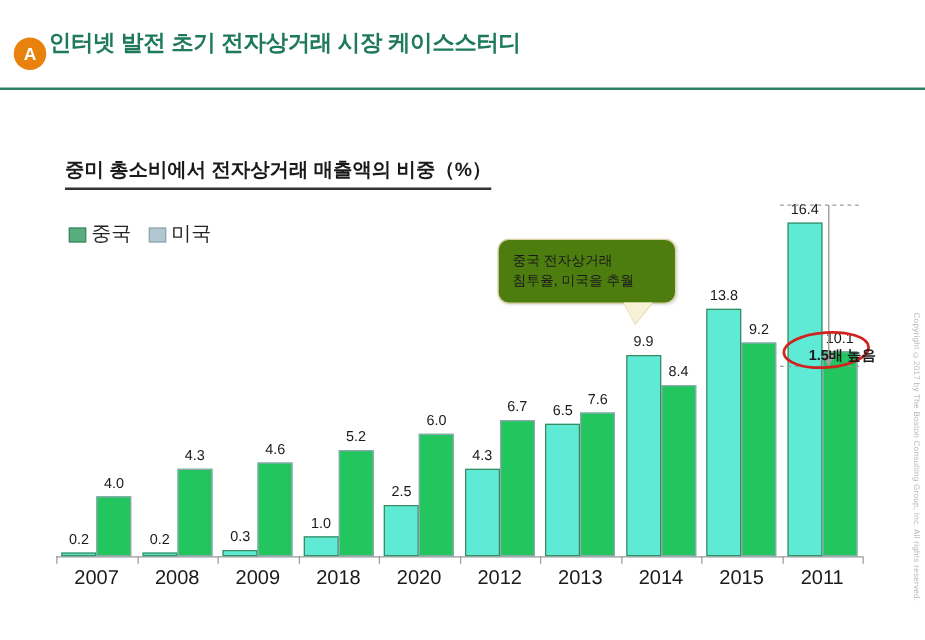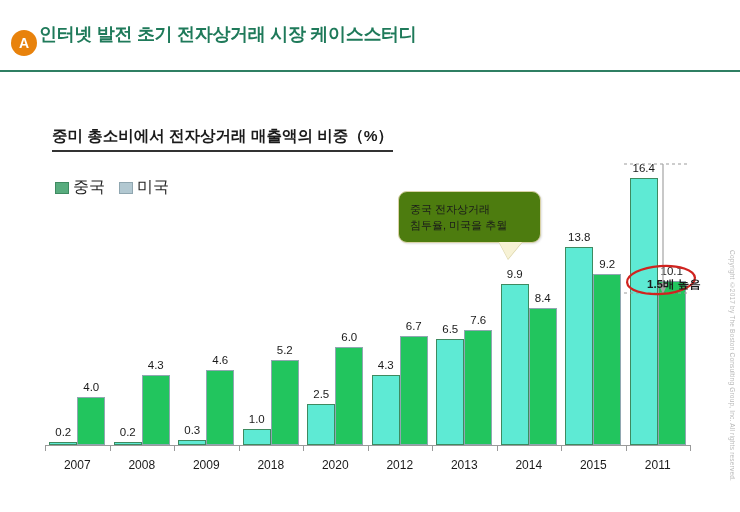--- a/index.html
+++ b/index.html
@@ -144,21 +144,21 @@
     font-size: 11.5px;
     color: #1a1a1a;
     white-space: nowrap;
   }
   .xlabel {
     position: absolute;
     left: 0;
     bottom: -26px;
     width: 64.5px;
     text-align: center;
-    font-size: 12px;
+    font-size: 16px;
     color: #1a1a1a;
   }
 
   
   .callout {
     position: absolute;
     left: 398px; top: 119px;
     width: 143px;
     height: 52px;
     background: #4d7c0f;

